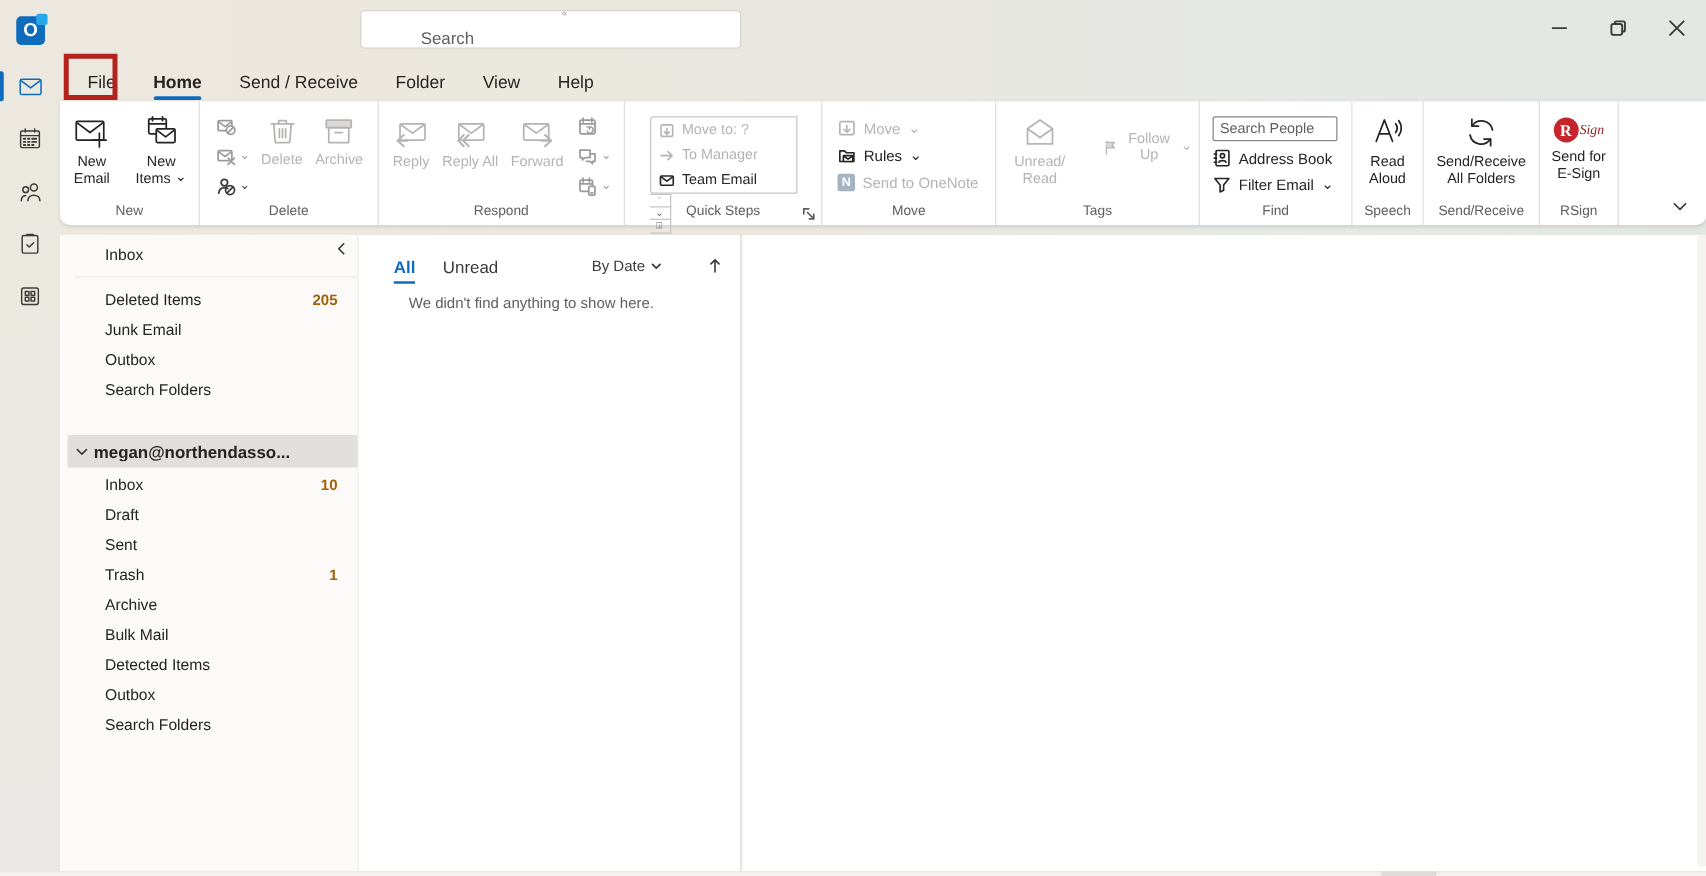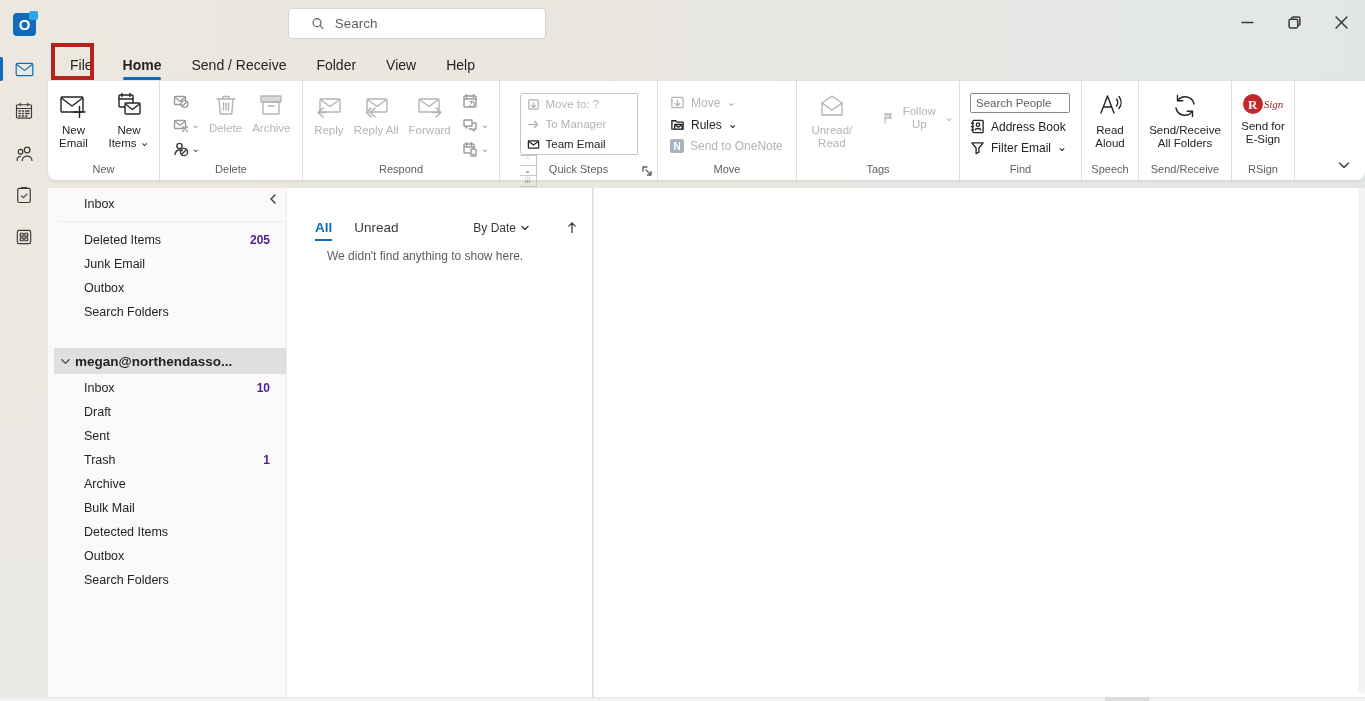--- a/index.html
+++ b/index.html
@@ -11,23 +11,23 @@
   svg { display:block; }
   .ico { stroke:currentColor; fill:none; stroke-width:1.4; stroke-linecap:round; stroke-linejoin:round; }
 
   
   .titlebar { position:absolute; left:0; top:0; width:1365px; height:48px; }
   .app-logo { position:absolute; left:13px; top:13px; width:23px; height:23px;
     background:#0f6cbd; border-radius:4px; color:#fff; font-weight:bold; font-size:15px;
     display:flex; align-items:center; justify-content:center; }
   .app-logo::after { content:""; position:absolute; right:-2px; top:-2px; width:9px; height:9px;
     background:#28a8ea; border-radius:2px; }
-  .search-box { position:absolute; left:288px; top:8px; width:258px; height:31px;
+  .search-box { position:absolute; left:288px; top:8px; width:305px; height:31px;
     background:#fff; border:1px solid #d6d3cf; border-radius:4px;
-    display:flex; align-items:center; gap:10px; padding:0 0 0 22px; }
+    display:flex; align-items:center; gap:10px; padding:0 0 0 22px;flex-direction:column; }
   .search-box input { border:none; outline:none; background:transparent; font-size:13.5px;
     color:#252423; width:230px; font-family:inherit; }
   .search-box input::placeholder { color:#605e5c; }
   .search-box svg { color:#605e5c; }
   .win-controls { position:absolute; right:0; top:0; height:48px; display:flex; }
   .win-btn { width:47px; height:44px; display:flex; align-items:center; justify-content:center;
     color:#3b3a39; cursor:pointer; }
 
   
   .rail { position:absolute; left:0; top:48px; width:48px; height:653px;
@@ -91,26 +91,26 @@
   .folder-pane { position:absolute; left:48px; top:188px; width:239px; height:509px;
     background:#fbfaf8; border-right:1px solid #ecebe9; padding-top:4px; font-size:12.5px; }
   .pane-collapse { position:absolute; right:8px; top:6px; color:#3b3a39; cursor:pointer; }
   .section-header { display:flex; align-items:center; gap:4px; height:26px; padding-left:12px;
     font-size:13.5px; font-weight:bold; color:#252423; cursor:pointer; margin-top:6px; }
   .section-header .hdr-chev { color:#3b3a39; }
   .section-header.account { background:#e1dfdd; margin:24px 0 2px 6px; padding-left:6px; }
   .section-header.account .hdr-text { overflow:hidden; white-space:nowrap; }
   .folder-row { display:flex; align-items:center; height:24px; padding:0 16px 0 36px; cursor:pointer; }
   .folder-label { flex:1; color:#252423; }
-  .folder-count { color:#4c1d95; font-weight:bold; font-size:12px; }
+  .folder-count { color:#a16207; font-weight:bold; font-size:12px; }
   .folder-divider { height:1px; background:#ecebe9; margin:5px 0 6px 12px; }
 
   .message-list { position:absolute; left:287px; top:188px; width:306px; height:509px; background:#fff;
     border-right:1px solid #e1dfdd; }
-  .ml-header { display:flex; align-items:center; padding:32px 14px 0 28px; gap:22px; }
+  .ml-header { display:flex; align-items:flex-start; padding:18px 14px 0 28px; gap:22px; }
   .ml-tab { font-size:13.5px; color:#3b3a39; cursor:pointer; position:relative; padding-bottom:8px; }
   .ml-tab.active { color:#0f6cbd; font-weight:bold; }
   .ml-tab.active::after { content:""; position:absolute; left:0; right:0; bottom:2px; height:2px; background:#0f6cbd; }
   .ml-sort { margin-left:auto; display:flex; align-items:center; gap:4px; font-size:12px; color:#3b3a39; cursor:pointer; padding-bottom:8px; }
   .ml-sort-dir { color:#3b3a39; cursor:pointer; margin-left:14px; padding-bottom:8px; }
   .ml-empty { padding:6px 0 0 40px; font-size:12px; color:#605e5c; }
 
   .reading-pane { position:absolute; left:594px; top:188px; width:771px; height:509px; background:#fff; }
 
   .statusbar { position:absolute; left:0; bottom:0; width:1365px; height:4px; background:#f3f2f1; border-top:1px solid #e8e6e4; }

